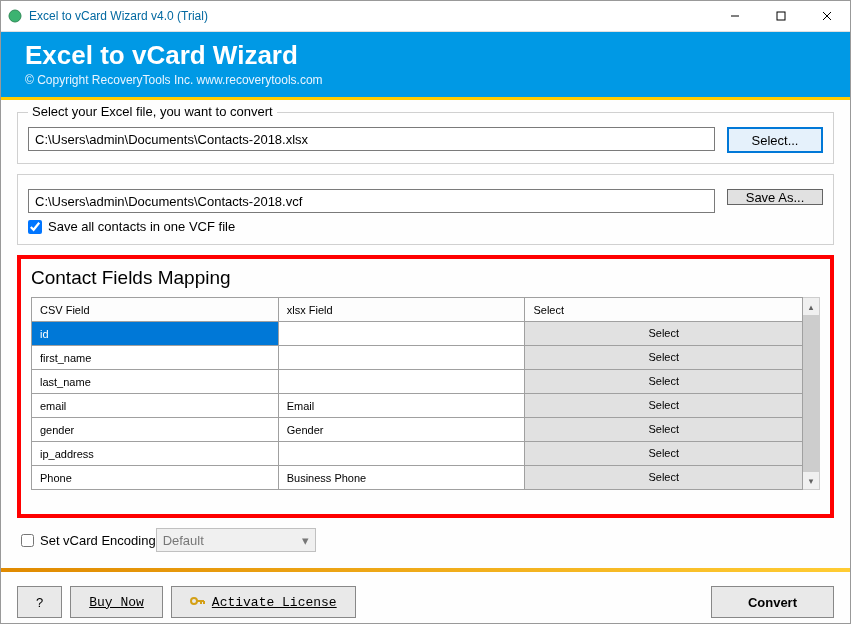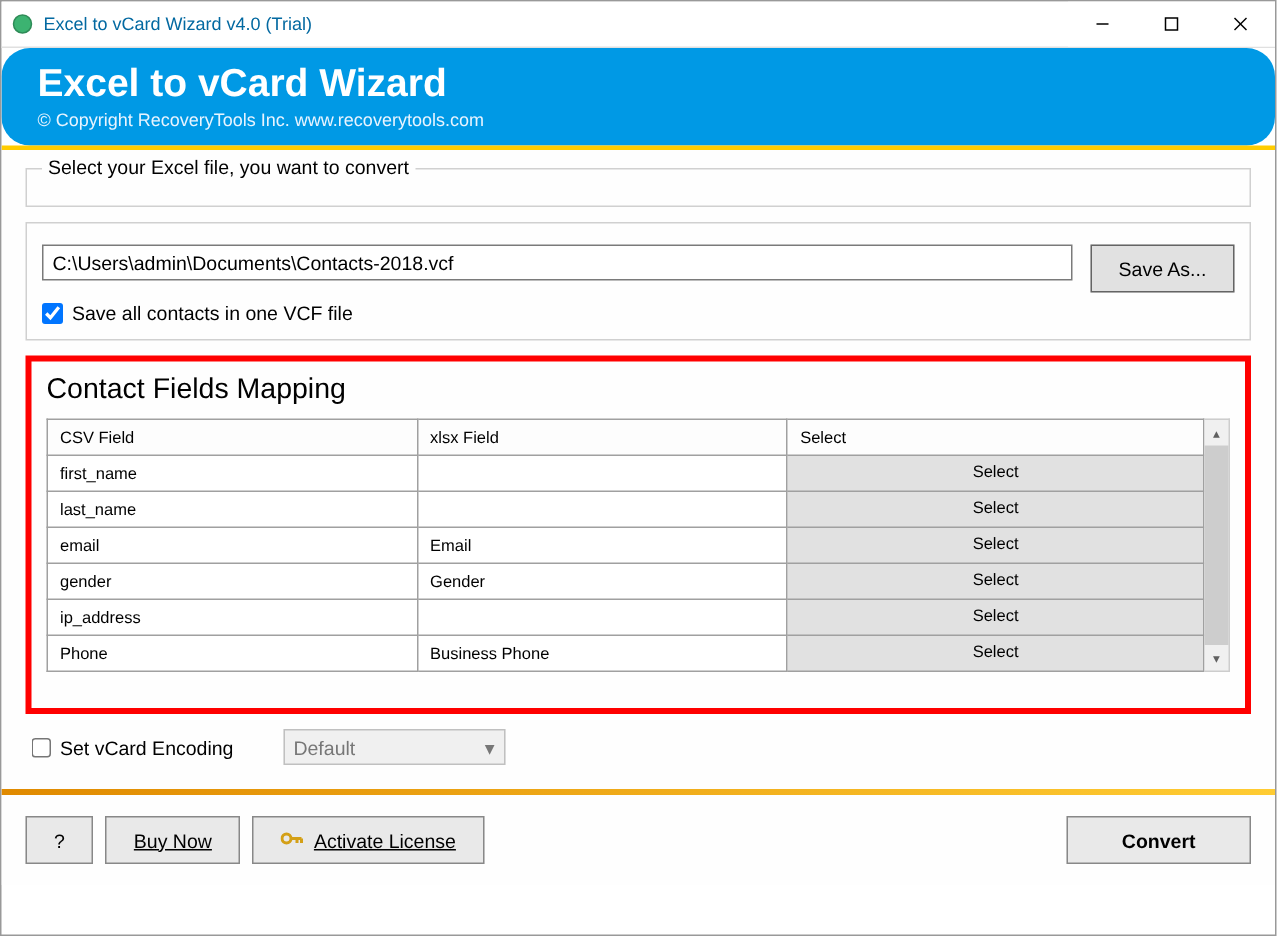--- a/index.html
+++ b/index.html
@@ -33,21 +33,20 @@
   display: flex; align-items: center; justify-content: center;
   background: #fff;
   font-size: 12px;
   color: #000;
 }
 .win-btn svg { stroke: #000; }
 .header-banner {
   background: #0099e5;
   padding: 8px 16px 10px 24px;
   color: #fff;
-  border-radius: 19px;
 }
 .header-banner h1 {
   font-size: 26px;
   font-weight: bold;
   color: #fff;
 }
 .header-banner .copyright {
   font-size: 12px;
   color: #e8f4ff;
   margin-top: 2px;
@@ -90,21 +89,21 @@
   font-family: inherit;
   padding: 0 12px;
   cursor: pointer;
 }
 .btn-select {
   width: 96px;
   height: 26px;
   border: 2px solid #0078d7;
   background: #e5f1fb;
 }
-.btn-saveas { width: 96px; height: 32px; }
+.btn-saveas { width: 96px; height: 16px; }
 .checkbox-row { display: flex; align-items: center; gap: 6px; margin-top: 6px; font-size: 13px; }
 .checkbox-row input { width: 14px; height: 14px; }
 .red-frame {
   border: 4px solid #ff0000;
   padding: 8px 10px 24px 10px;
   margin-bottom: 10px;
 }
 .red-frame .gb-title2 {
   font-size: 19px;
   margin-bottom: 8px;
@@ -156,27 +155,26 @@
   height: 17px;
   display: flex; align-items: center; justify-content: center;
   font-size: 9px; color: #606060;
 }
 .vscroll .thumb { flex: 1; background: #cdcdcd; margin: 0; }
 .encoding-row {
   display: flex; align-items: center; gap: 0; margin: 6px 0 10px 4px;
   font-size: 13px;
 }
 .encoding-row .combo {
-  width: 148px; height: 24px;
+  width: 160px; height: 24px;
   border: 1px solid #c0c0c0;
   background: #f0f0f0;
   color: #777;
   display: flex; align-items: center; justify-content: space-between;
   padding: 0 6px;
-  margin-left: 33px;
 }
 .footer-bar {
   height: 4px;
   background: linear-gradient(to right, #e08a00, #ffcc33);
 }
 .footer {
   padding: 14px 16px;
   background: #fefefe;
   display: flex;
   gap: 8px;
@@ -184,21 +182,21 @@
 .footer .spacer { flex: 1; }
 .btn-footer {
   height: 32px;
   padding: 0 18px;
   border: 1px solid #888;
   background: #e9e9e9;
   font-size: 13px;
   display: inline-flex; align-items: center; gap: 6px;
 }
 .btn-footer.bold { font-weight: bold; }
-.underline { text-decoration: underline; }
+.underline { text-decoration: underline; font-family: Liberation Mono, monospace; }
 .red-frame-outer { position: relative; }
 </style>
 </head>
 <body>
 
 <div class="titlebar">
   <span class="app-icon">
     <svg width="14" height="14" viewBox="0 0 14 14">
         <circle cx="7" cy="7" r="6" fill="#3cb371" stroke="#2e8b57"></circle>
       </svg>
@@ -227,20 +225,24 @@
 <div class="header-banner">
   <h1>Excel to vCard Wizard</h1>
   <div class="copyright">© Copyright RecoveryTools Inc. www.recoverytools.com</div>
 </div>
 <div class="yellow-line"></div>
 
 <div class="content">
 
   <div class="groupbox">
     <span class="gb-title">Select your Excel file, you want to convert</span>
+    <div class="file-row">
+      <input class="file-input" type="text" value="C:\Users\admin\Documents\Contacts-2018.xlsx" style="">
+      <button class="btn btn-select">Select...</button>
+    </div>
   </div>
 
   <div class="groupbox">
     <div class="file-row">
       <input class="file-input" type="text" value="C:\Users\admin\Documents\Contacts-2018.vcf" style="">
       <button class="btn btn-saveas">Save As...</button>
     </div>
     <label class="checkbox-row">
       <input type="checkbox" checked="" style="">
       <span>Save all contacts in one VCF file</span>
@@ -252,20 +254,27 @@
     <div class="mapping-wrap">
       <table class="mapping-table">
         <thead>
           <tr>
             <th style="width:32%">CSV Field</th>
             <th style="width:32%">xlsx Field</th>
             <th style="width:36%">Select</th>
           </tr>
         </thead>
         <tbody id="mapping-body">
+            <tr class="row-selected">
+              <td class="csv-cell">id</td>
+              <td></td>
+              <td class="cell-select-btn">
+                <span class="sel-btn-inner">Select</span>
+              </td>
+            </tr>
             <tr>
               <td class="csv-cell">first_name</td>
               <td></td>
               <td class="cell-select-btn">
                 <span class="sel-btn-inner">Select</span>
               </td>
             </tr>
             <tr>
               <td class="csv-cell">last_name</td>
               <td></td>

